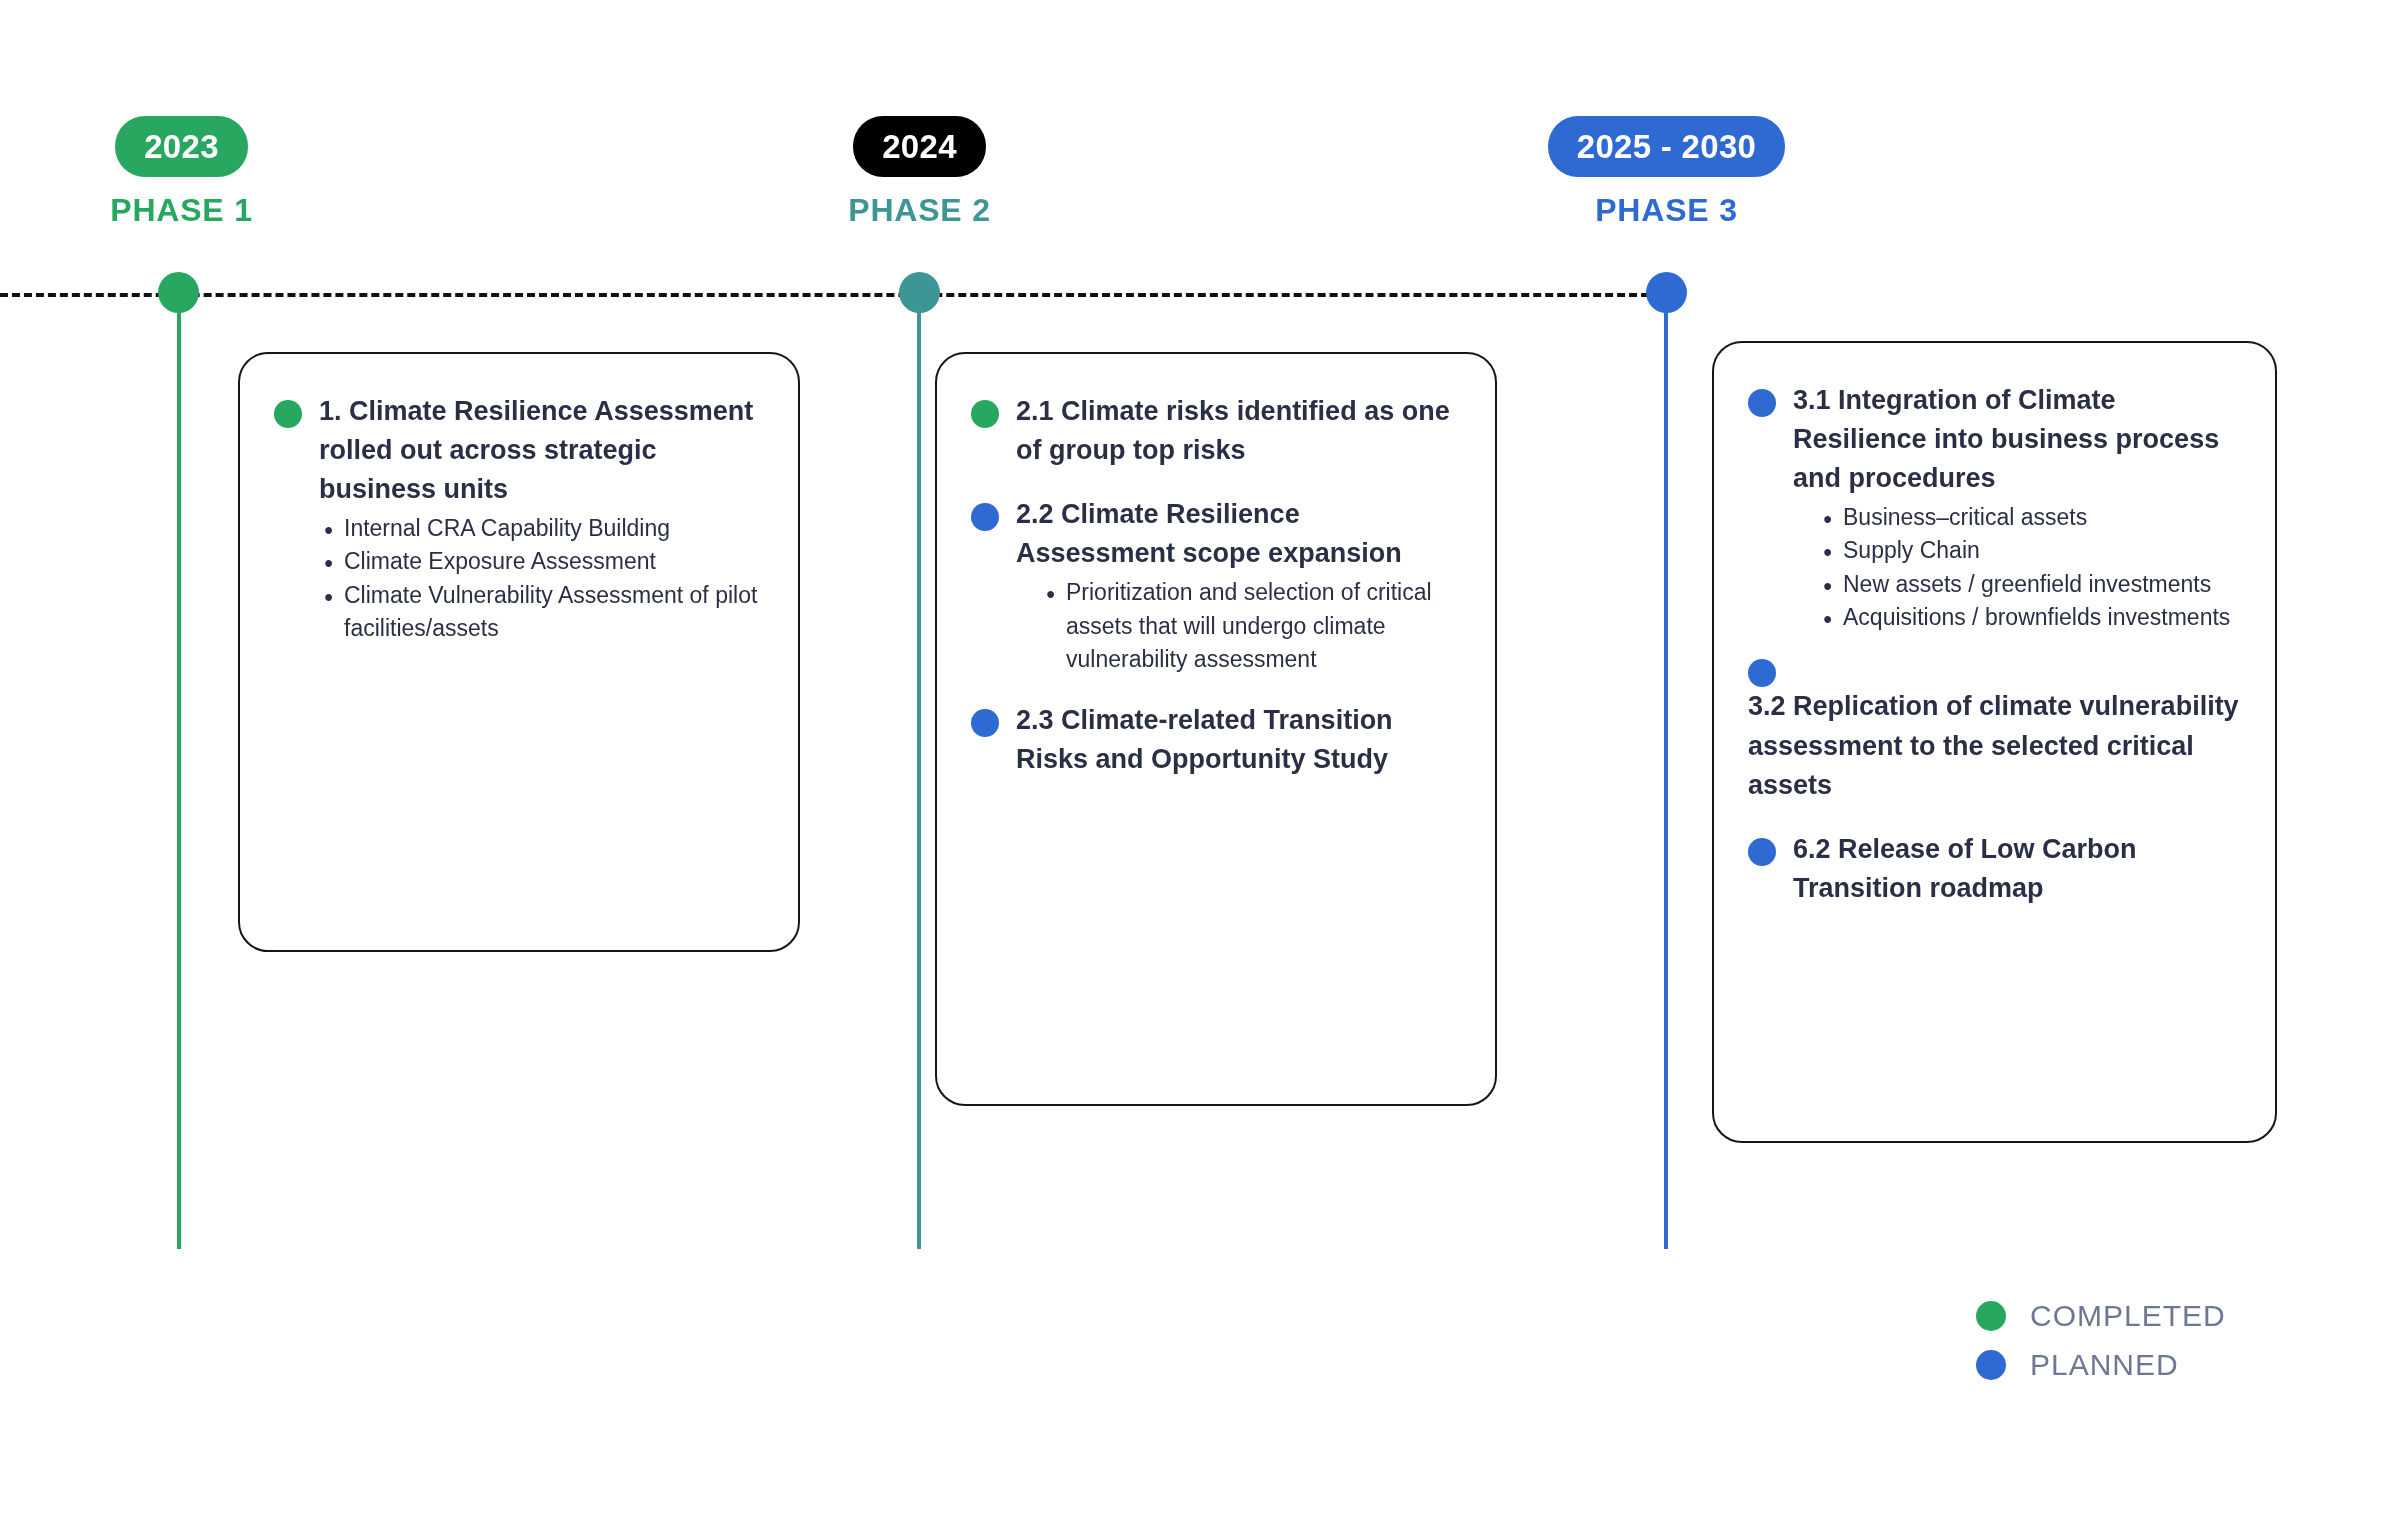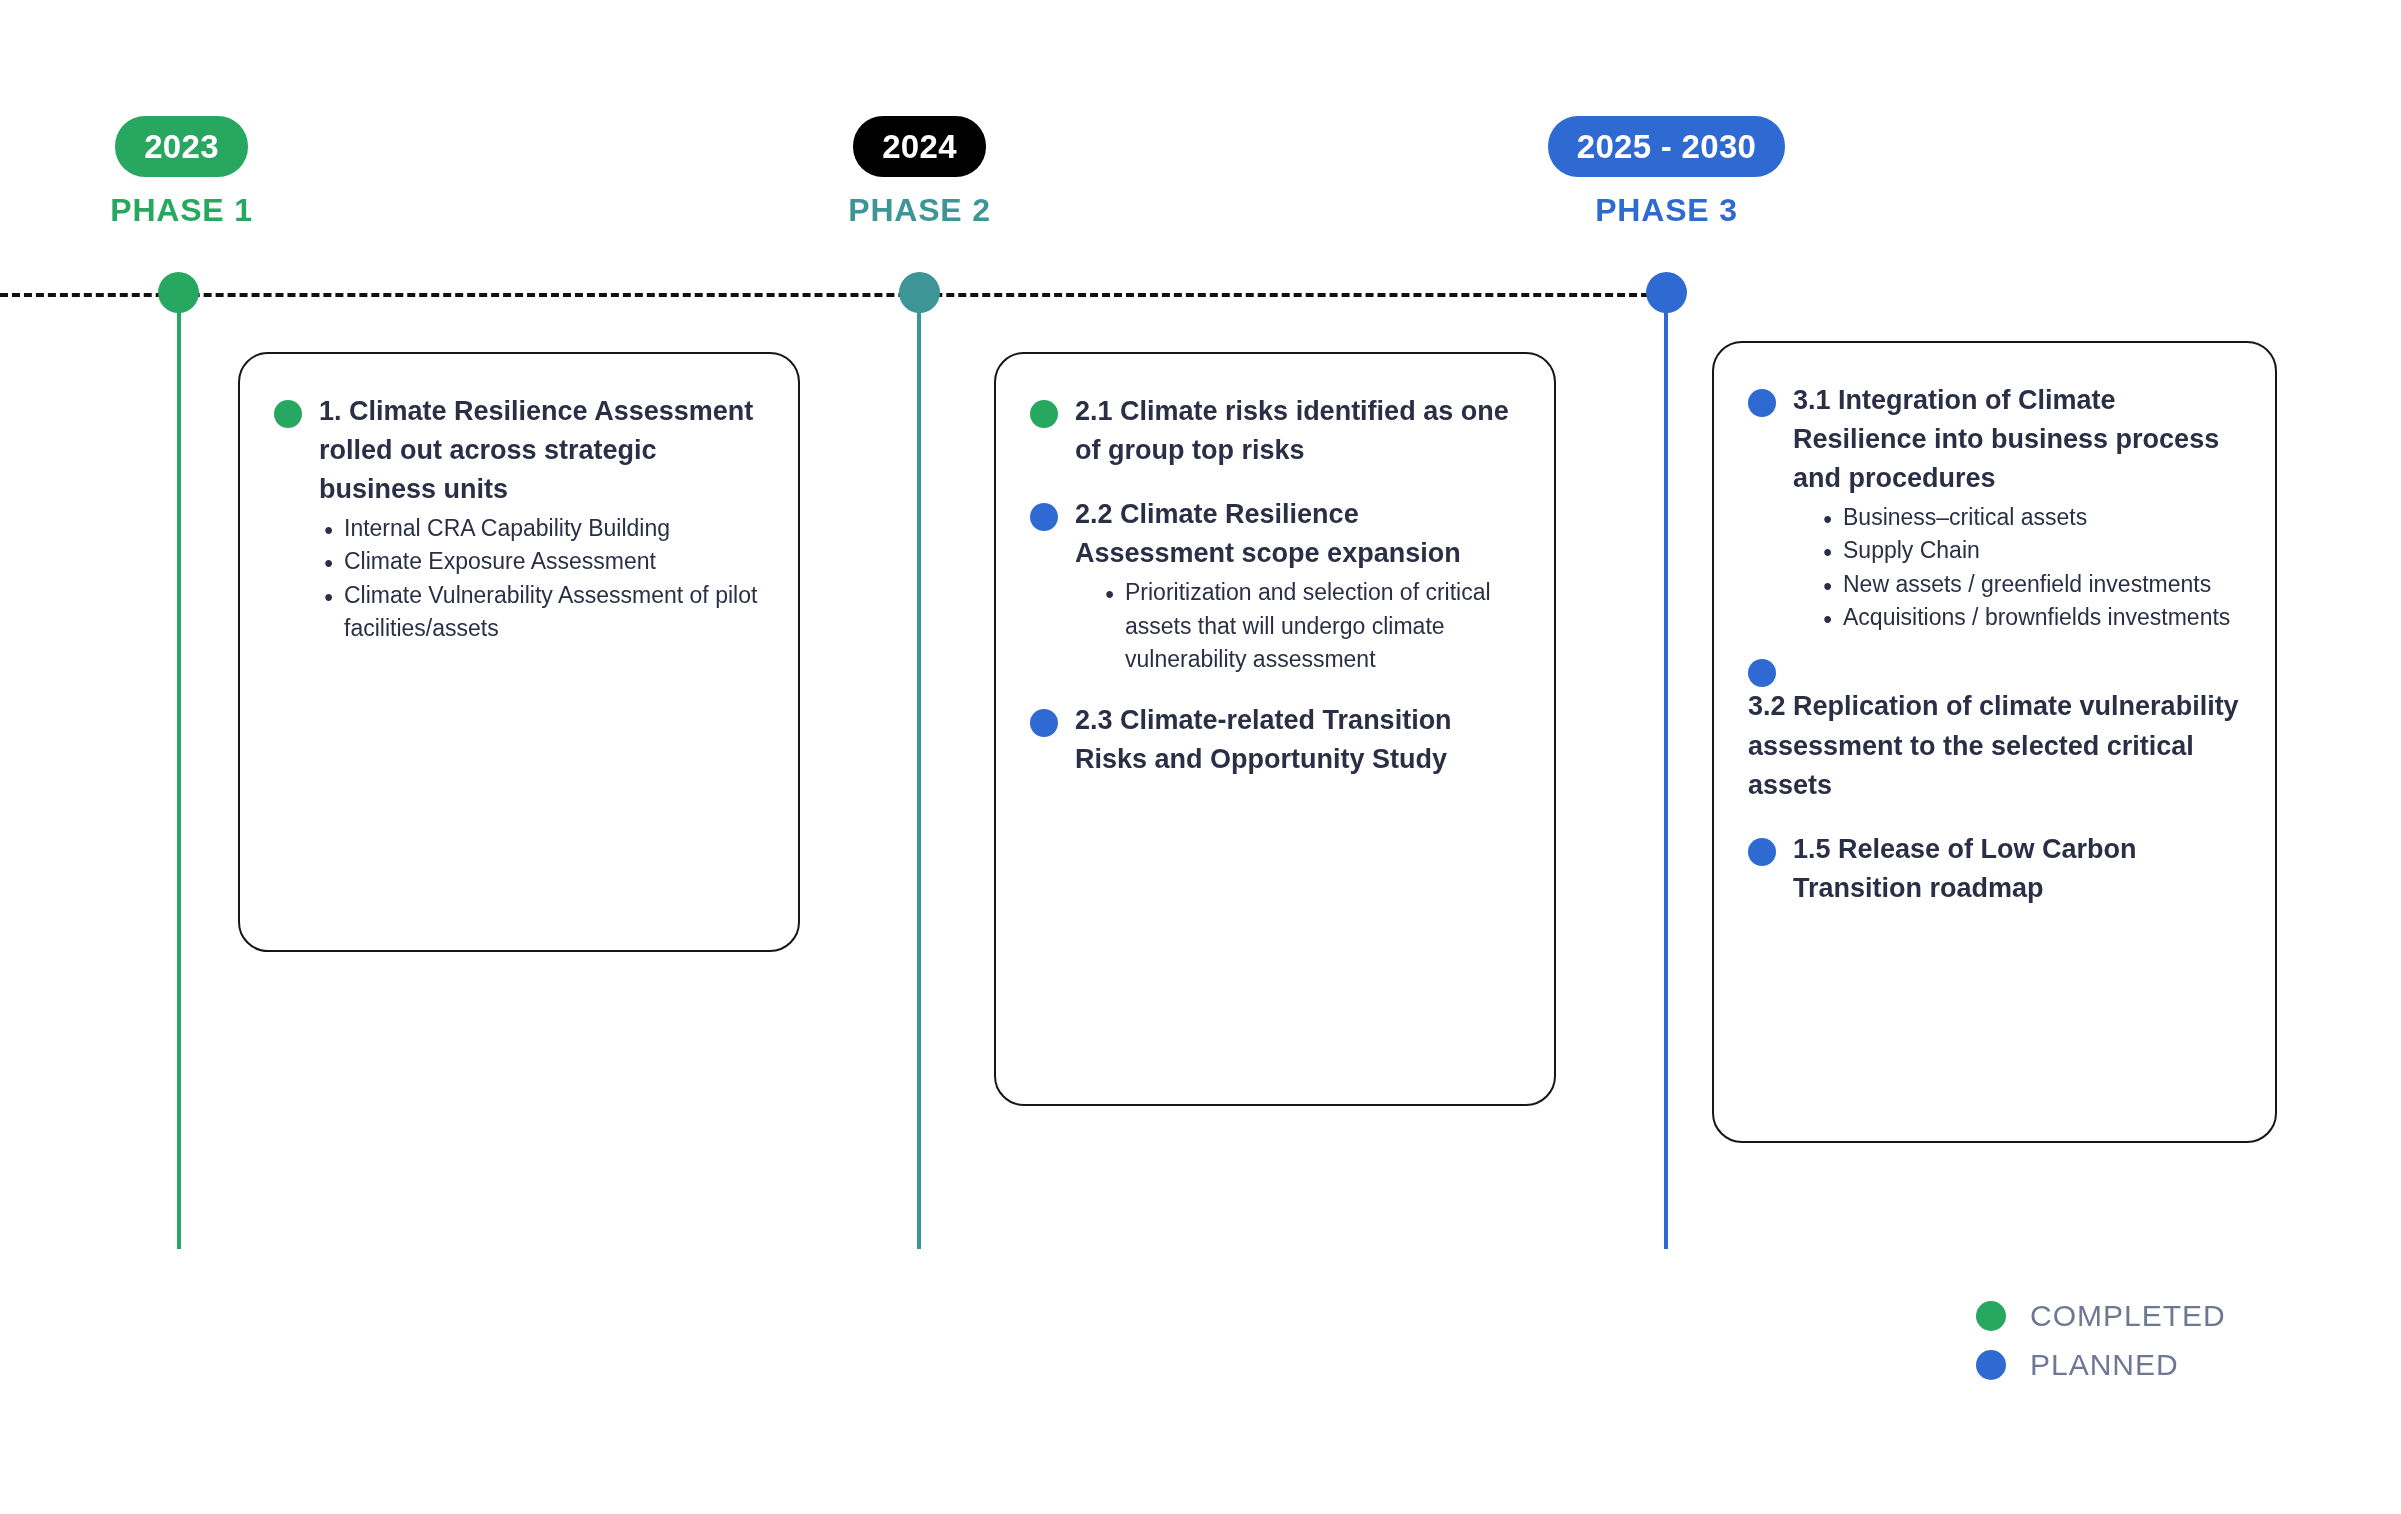--- a/index.html
+++ b/index.html
@@ -185,21 +185,21 @@
     </div>
   </div>
 
   <div class="phase-head" style="left:850px; top:116px; width:139px;">
     <div class="year-pill" style="background:#000000;">2024</div>
     <div class="phase-label" style="color:#3d9596;">PHASE 2</div>
   </div>
   <div class="node-dot" style="left:899px; top:272px; background:#3d9596;"></div>
   <div class="stem" style="left:917px; top:304px; height:945px; background:#3d9596;"></div>
 
-  <div class="card" style="left:994px; top:352px; width:562px; height:754px;">
+  <div class="card" style="left:935px; top:352px; width:562px; height:754px;">
     <div class="item">
       <span class="item-dot" style="background:#27a75f;"></span>
       <div class="item-body">
         <div class="item-title">2.1 Climate risks identified as one of group top risks</div>
       </div>
     </div>
     <div class="item" style="margin-top:25px;">
       <span class="item-dot" style="background:#2f6ad2;"></span>
       <div class="item-body">
         <div class="item-title">2.2 Climate Resilience Assessment scope expansion</div>
@@ -238,21 +238,21 @@
     </div>
     <div class="item" style="margin-top:8px;flex-direction:column;">
       <span class="item-dot" style="background:#2f6ad2;"></span>
       <div class="item-body">
         <div class="item-title">3.2 Replication of climate vulnerability assessment to the selected critical assets</div>
       </div>
     </div>
     <div class="item" style="margin-top:25px;">
       <span class="item-dot" style="background:#2f6ad2;"></span>
       <div class="item-body">
-        <div class="item-title">1.5 Release of Low Carbon Transition roadmap</div>
+        <div class="item-title">6.2 Release of Low Carbon Transition roadmap</div>
       </div>
     </div>
   </div>
 
   <div class="legend">
     <div class="legend-row">
       <span class="legend-dot" style="background:#27a75f;"></span>
       <span class="legend-text">COMPLETED</span>
     </div>
     <div class="legend-row">

